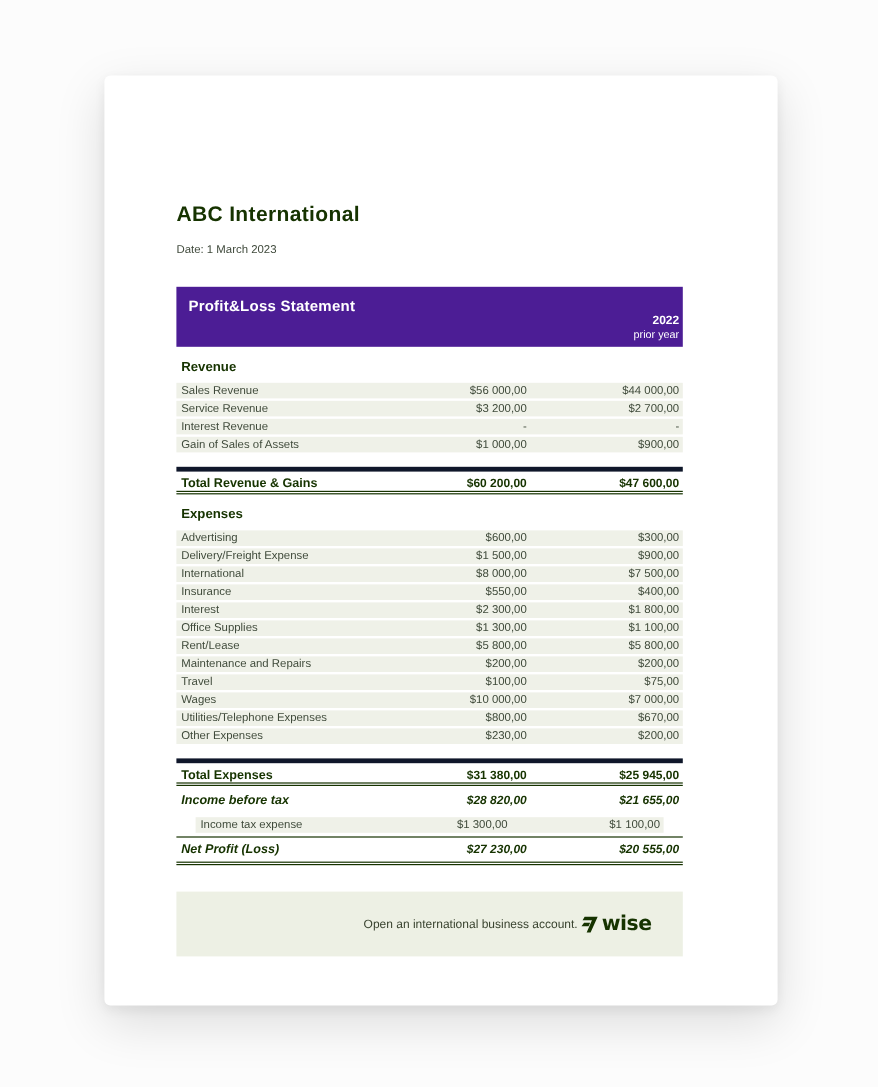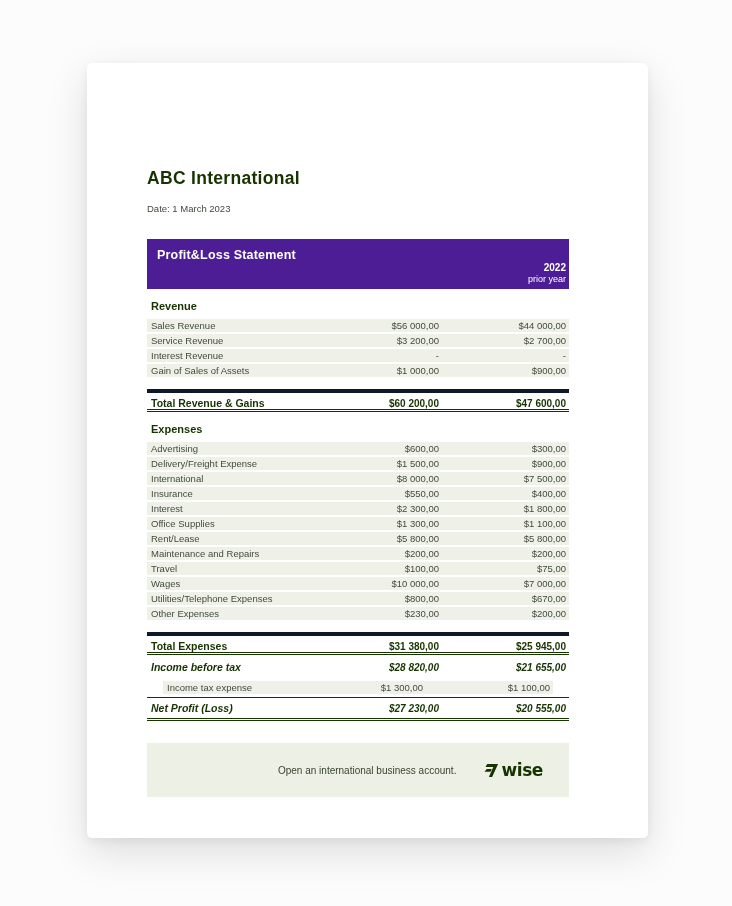--- a/index.html
+++ b/index.html
@@ -105,21 +105,21 @@
   .plain-row { margin:2px 16px 3px; }
 
   .cta-bar {
     margin-top:22px;
     height:54px;
     background:#edf0e4;
     display:flex;
     align-items:center;
     justify-content:flex-end;
     padding-right:26px;
-    gap:28px;
+    gap:3px;
   }
   .cta-text { font-size:10px; color:#39432f; }
   .logo { display:flex; align-items:center; gap:2px; color:#163300; cursor:pointer; }
   .logo svg { display:block; }
   .logo-text {
     font-size:17px;
     font-weight:800;
     letter-spacing:-0.4px;
     font-family:"DejaVu Sans", sans-serif;
     color:#163300;

